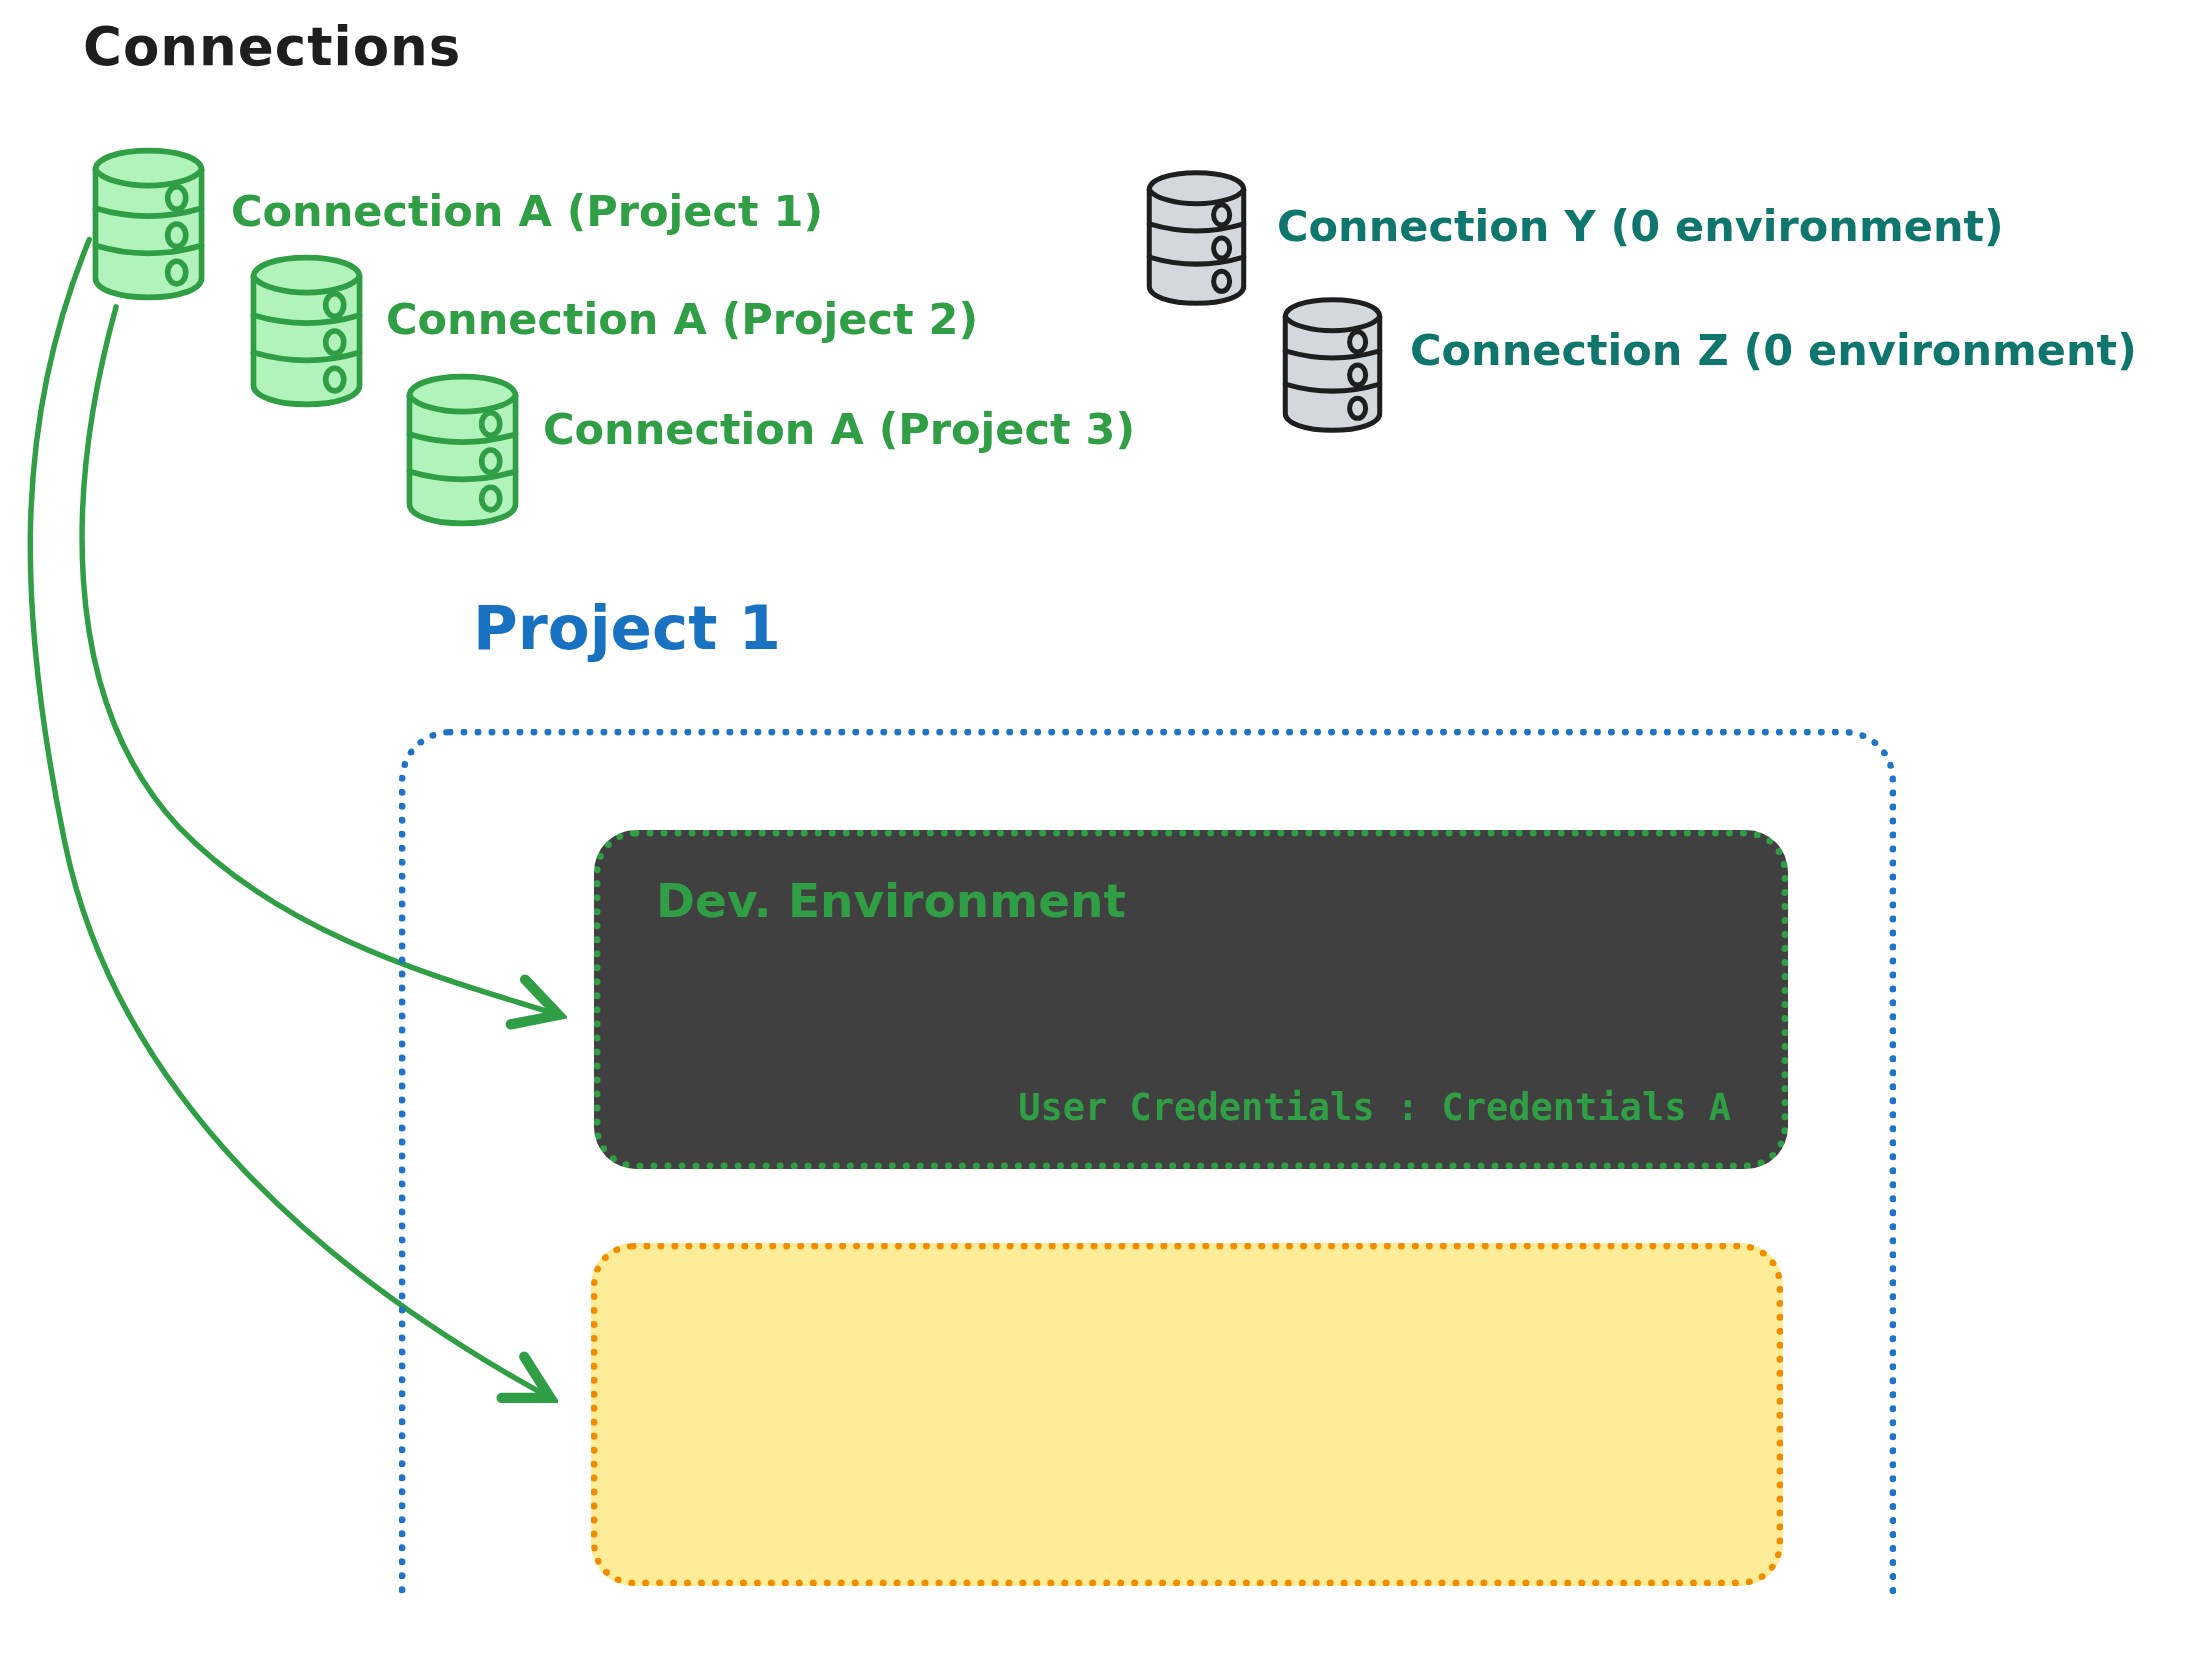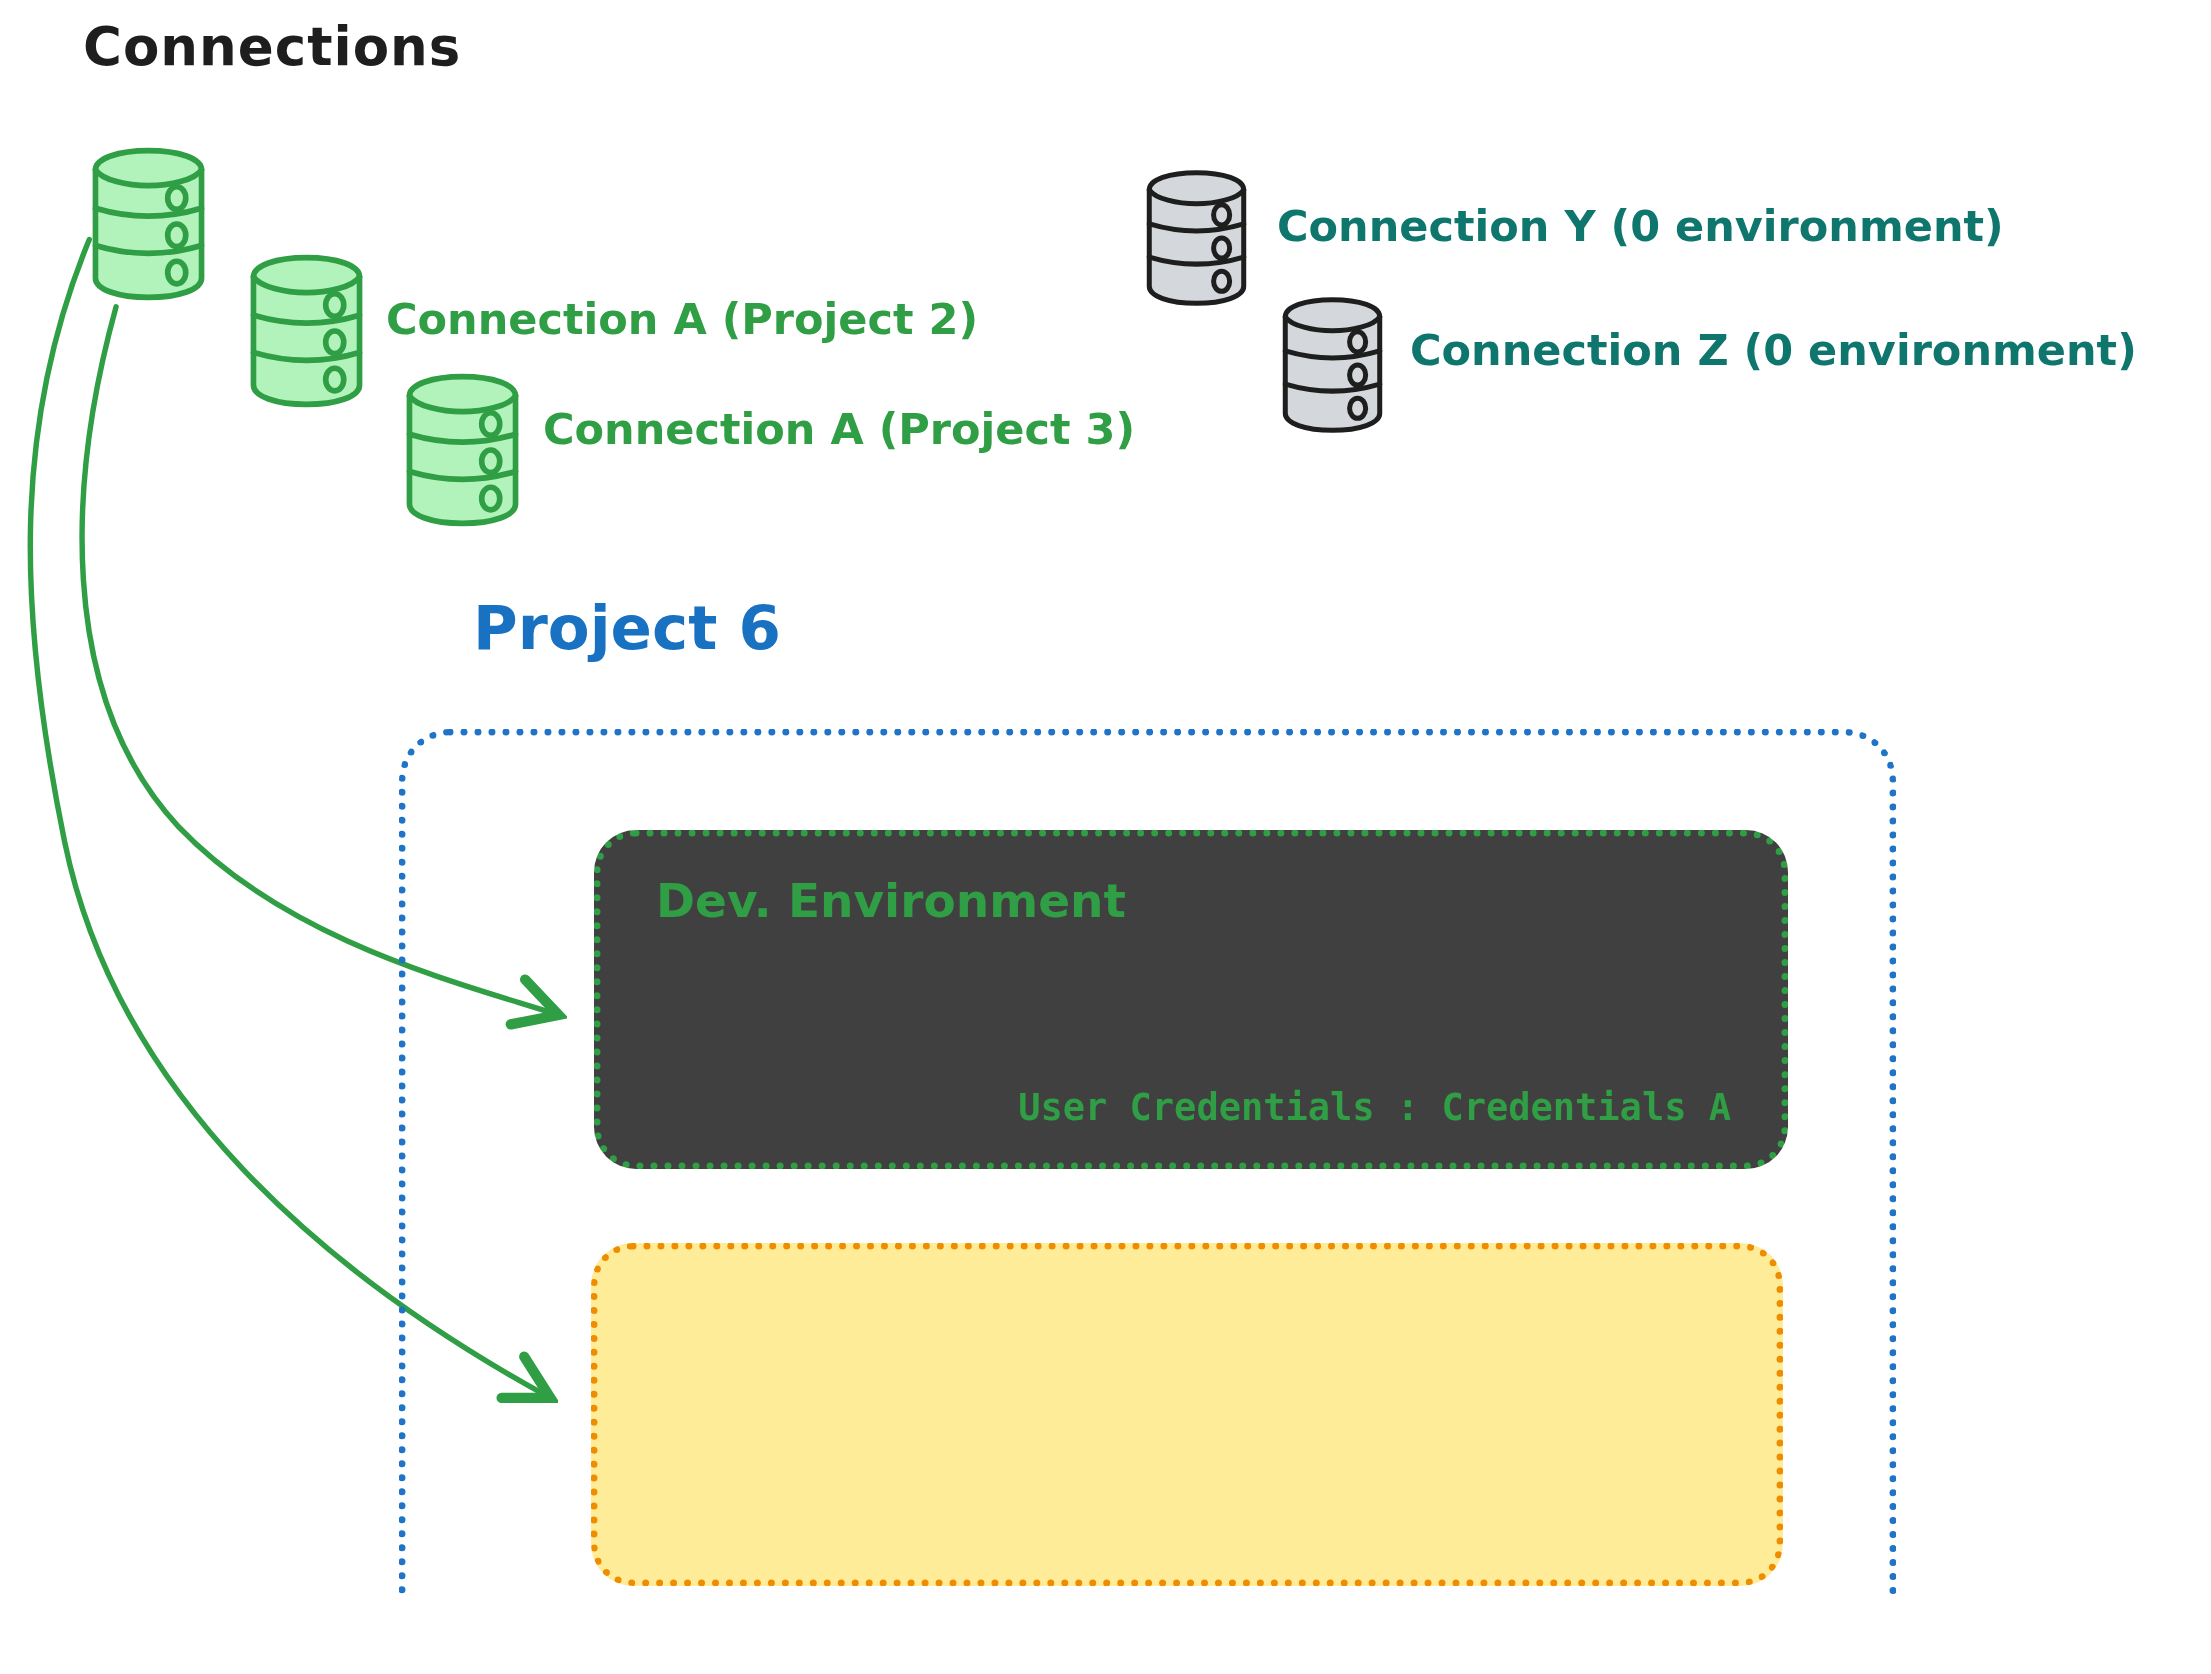--- a/index.html
+++ b/index.html
@@ -86,20 +86,21 @@
     </defs>
     <path d="M 117 310 C 70 480 55 700 180 835 C 290 950 460 992 560 1024" fill="none" stroke="#2f9e44" stroke-width="5.5" stroke-linecap="round" marker-end="url(#ah)"></path>
     <path d="M 90 242 C 12 430 18 620 65 850 C 118 1108 330 1288 552 1410" fill="none" stroke="#2f9e44" stroke-width="5.5" stroke-linecap="round" marker-end="url(#ah)"></path>
   </svg>
 
   <div class="abs page-title">Connections</div>
 
   <svg class="db-icon" style="left:85px;top:145px;--fill:#b2f2bb;--stroke:#2f9e44" width="127" height="158" viewBox="0 0 128 160">
       <use href="#db-cyl"></use>
     </svg>
+  <div class="abs conn-label" style="left:231px;top:186px">Connection A (Project 1)</div>
 
   <svg class="db-icon" style="left:243px;top:252px;--fill:#b2f2bb;--stroke:#2f9e44" width="127" height="158" viewBox="0 0 128 160">
       <use href="#db-cyl"></use>
     </svg>
   <div class="abs conn-label" style="left:386px;top:294px">Connection A (Project 2)</div>
 
   <svg class="db-icon" style="left:399px;top:371px;--fill:#b2f2bb;--stroke:#2f9e44" width="127" height="158" viewBox="0 0 128 160">
       <use href="#db-cyl"></use>
     </svg>
   <div class="abs conn-label" style="left:543px;top:404px">Connection A (Project 3)</div>
@@ -107,21 +108,21 @@
   <svg class="db-icon" style="left:1141px;top:163px;--fill:#d4d8dc;--stroke:#1e1e1e" width="111" height="150" viewBox="0 0 112 152">
       <use href="#db-cyl"></use>
     </svg>
   <div class="abs conn-label gray" style="left:1277px;top:201px">Connection Y (0 environment)</div>
 
   <svg class="db-icon" style="left:1277px;top:290px;--fill:#d4d8dc;--stroke:#1e1e1e" width="111" height="150" viewBox="0 0 112 152">
       <use href="#db-cyl"></use>
     </svg>
   <div class="abs conn-label gray" style="left:1410px;top:325px">Connection Z (0 environment)</div>
 
-  <div class="abs project-title">Project 6</div>
+  <div class="abs project-title">Project 1</div>
 
   <div class="abs project-box">
 
     <div class="abs env-box dev-box" style="left:188px;top:94px">
       <div class="env-title">Dev. Environment</div>
       <div class="mono dev-cred">User Credentials : Credentials A</div>
     </div>
 
     <div class="abs env-box prod-box" style="left:185px;top:507px">
     </div>

